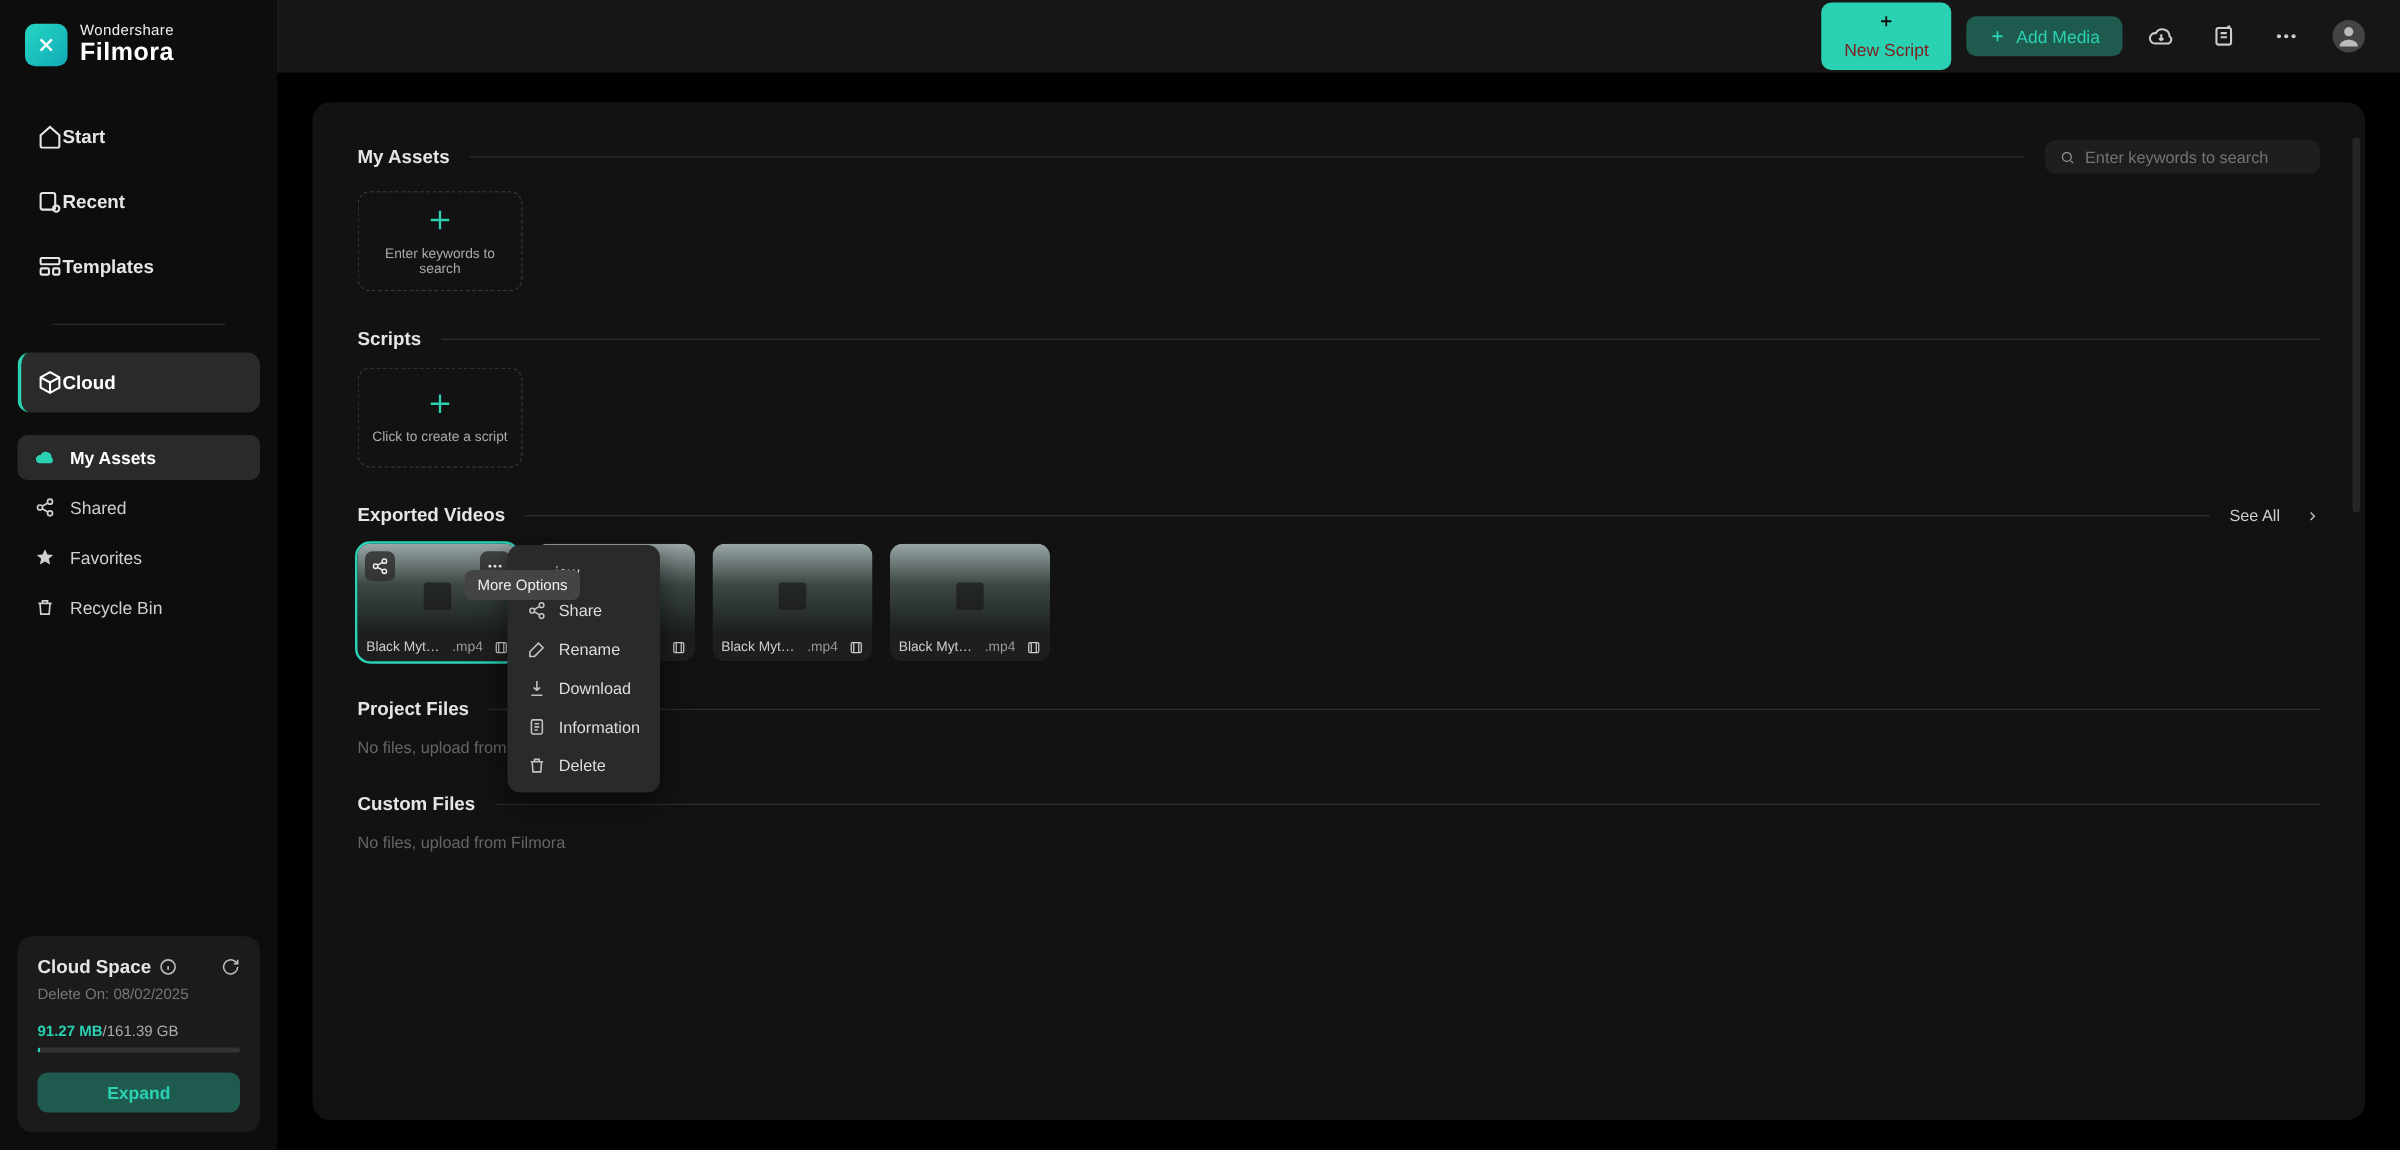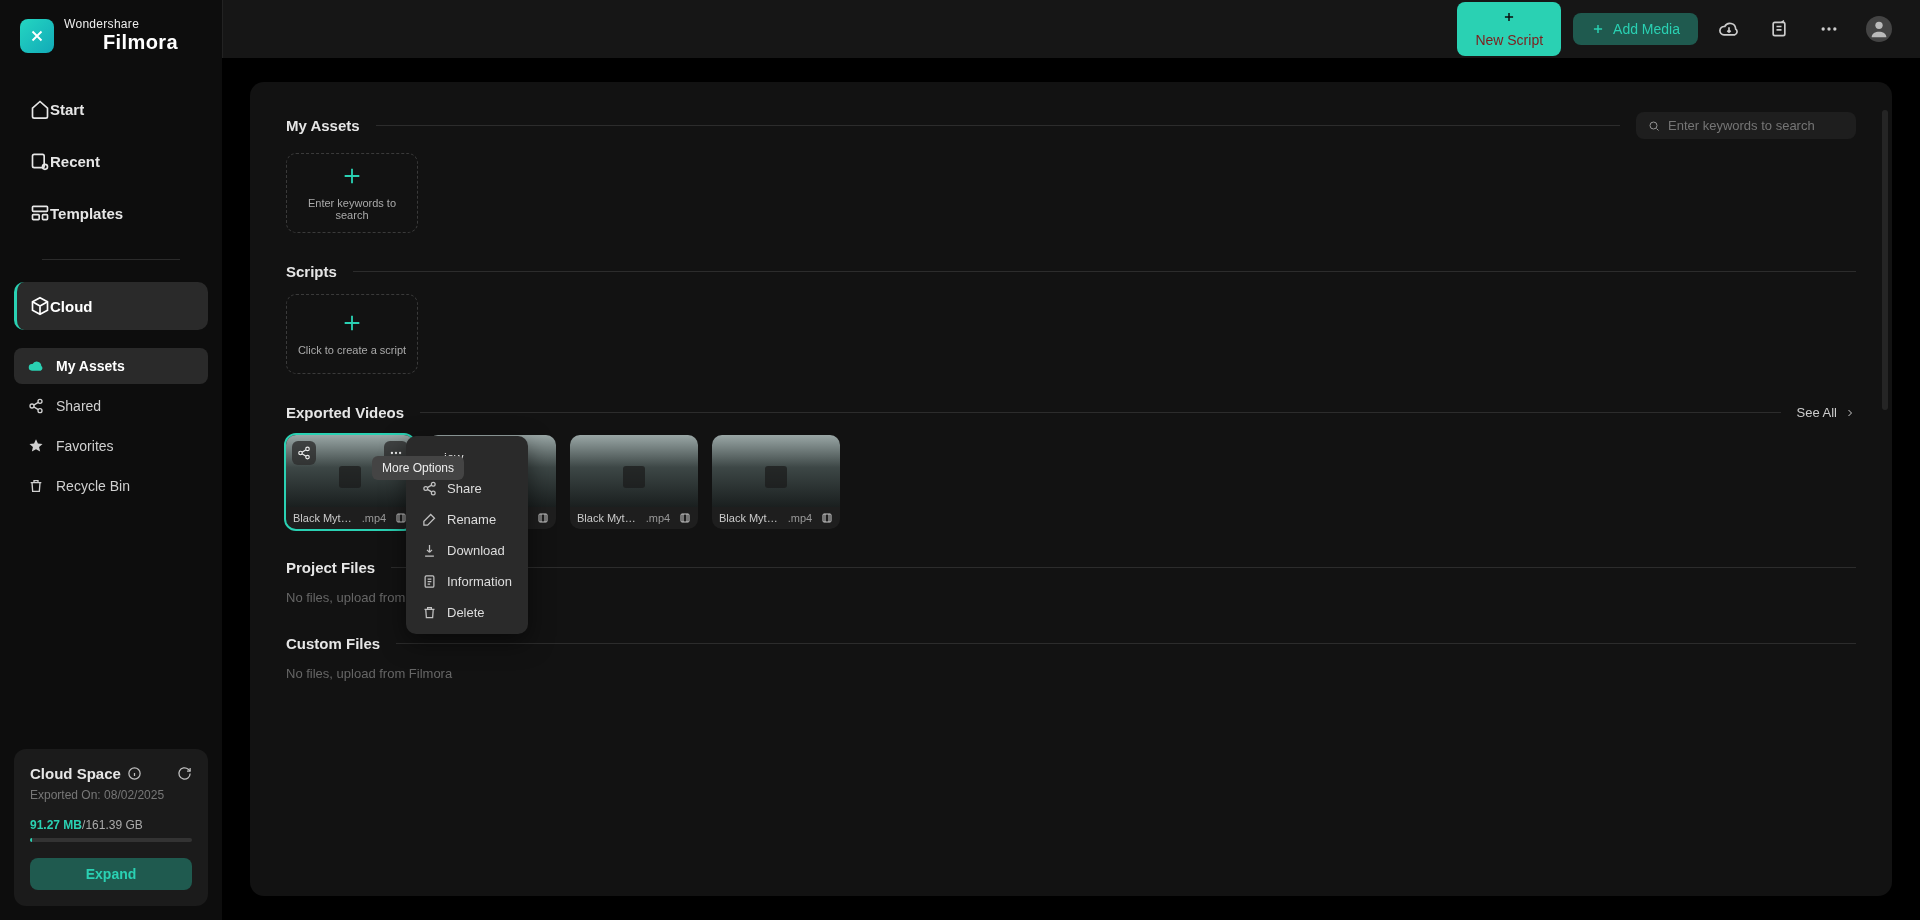--- a/index.html
+++ b/index.html
@@ -6,21 +6,21 @@
 body { background:#000; color:#e6e6e6; width:1920px; height:920px; overflow:hidden; position:relative; }
 .app { display:flex; width:100%; height:100%; }
 
 
 .sidebar { width:222px; background:#0d0d0d; display:flex; flex-direction:column; padding:0; }
 .logo { display:flex; align-items:center; gap:10px; padding:18px 20px 18px 20px; }
 .logo-mark { width:34px; height:34px; background:linear-gradient(135deg,#24d6c1,#12aab8); border-radius:8px; display:flex; align-items:center; justify-content:center; }
 .logo-mark svg { width:18px; height:18px; }
 .logo-text { display:flex; flex-direction:column; line-height:1.1; }
 .logo-text .w { font-size:12px; color:#eee; letter-spacing:0.3px; }
-.logo-text .f { font-size:20px; font-weight:600; color:#fff; letter-spacing:0.4px;margin-left:39px; }
+.logo-text .f { font-size:20px; font-weight:600; color:#fff; letter-spacing:0.4px; }
 
 .nav-top { padding:14px 14px 0 14px; display:flex; flex-direction:column; gap:4px; }
 .nav-item { display:flex; align-items:center; padding:14px 16px; border-radius:10px; font-size:15px; font-weight:600; color:#e6e6e6; cursor:pointer; }
 .nav-item svg { width:20px; height:20px; }
 .nav-item.active { background:#2a2a2a; border-left:3px solid #2ad1b3; padding-left:13px; color:#fff; }
 .nav-divider { height:1px; background:#2b2b2b; margin:18px 28px; }
 
 .nav-sub { padding:0 14px; display:flex; flex-direction:column; gap:4px; }
 .sub-item { display:flex; align-items:center; gap:12px; padding:10px 14px; border-radius:8px; font-size:14px; color:#d0d0d0; cursor:pointer; }
 .sub-item.active { background:#2a2a2a; color:#fff; font-weight:600; }
@@ -50,21 +50,21 @@
 .header-icon svg { width:20px; height:20px; }
 .avatar { width:26px; height:26px; border-radius:50%; background:#444; display:flex; align-items:center; justify-content:center; }
 .avatar svg{width:22px;height:22px;}
 
 
 .content-wrap { flex:1; padding:24px 28px; }
 .content { background:#121212; border-radius:14px; padding:30px 36px 36px 36px; height:100%; overflow:auto; position:relative; }
 .section-head { display:flex; align-items:center; gap:16px; margin-bottom:14px; }
 .section-head .title { font-size:15px; font-weight:700; white-space:nowrap; }
 .section-head .rule { flex:1; height:1px; background:#2c2c2c; }
-.section-head .see-all { font-size:13px; color:#ccc; display:flex; align-items:center; gap:7px; cursor:pointer; }
+.section-head .see-all { font-size:13px; color:#ccc; display:flex; align-items:center; gap:20px; cursor:pointer; }
 
 .search { display:flex; align-items:center; gap:8px; background:#1e1e1e; border-radius:8px; padding:6px 12px; width:220px; }
 .search input { background:transparent; border:none; outline:none; color:#ddd; font-size:13px; flex:1; }
 .search svg { width:14px; height:14px; opacity:.6; }
 
 .add-card { width:132px; height:80px; border:1px dashed #3a3a3a; border-radius:10px; display:flex; flex-direction:column; align-items:center; justify-content:center; gap:10px; cursor:pointer; }
 .add-card .plus { width:22px; height:22px; color:#2ad1b3; }
 .add-card .cap { font-size:11px; color:#aaa; text-align:center; padding:0 8px; }
 
 .section { margin-bottom:30px; }
@@ -184,21 +184,21 @@
               <circle cx="12" cy="12" r="9"></circle>
               <path d="M12 8h.01M11 12h1v4"></path>
             </svg>
         </div>
         <svg viewBox="0 0 24 24" fill="none" stroke="currentColor" stroke-width="2" style="cursor:pointer">
             <path d="M21 12a9 9 0 1 1-3-6.7L21 8"></path>
             <path d="M21 3v5h-5"></path>
           </svg>
       </div>
       <div class="cloud-exp">
-        <span>Exported On:</span>
+        <span>Delete On:</span>
         <span>08/02/2025</span>
       </div>
       <div class="cloud-use">
         <span class="used">91.27 MB</span><span class="total">/</span><span class="total">161.39 GB</span>
       </div>
       <div class="bar">
           <div></div>
         </div>
       <button class="expand-btn">Expand</button>
     </div>

